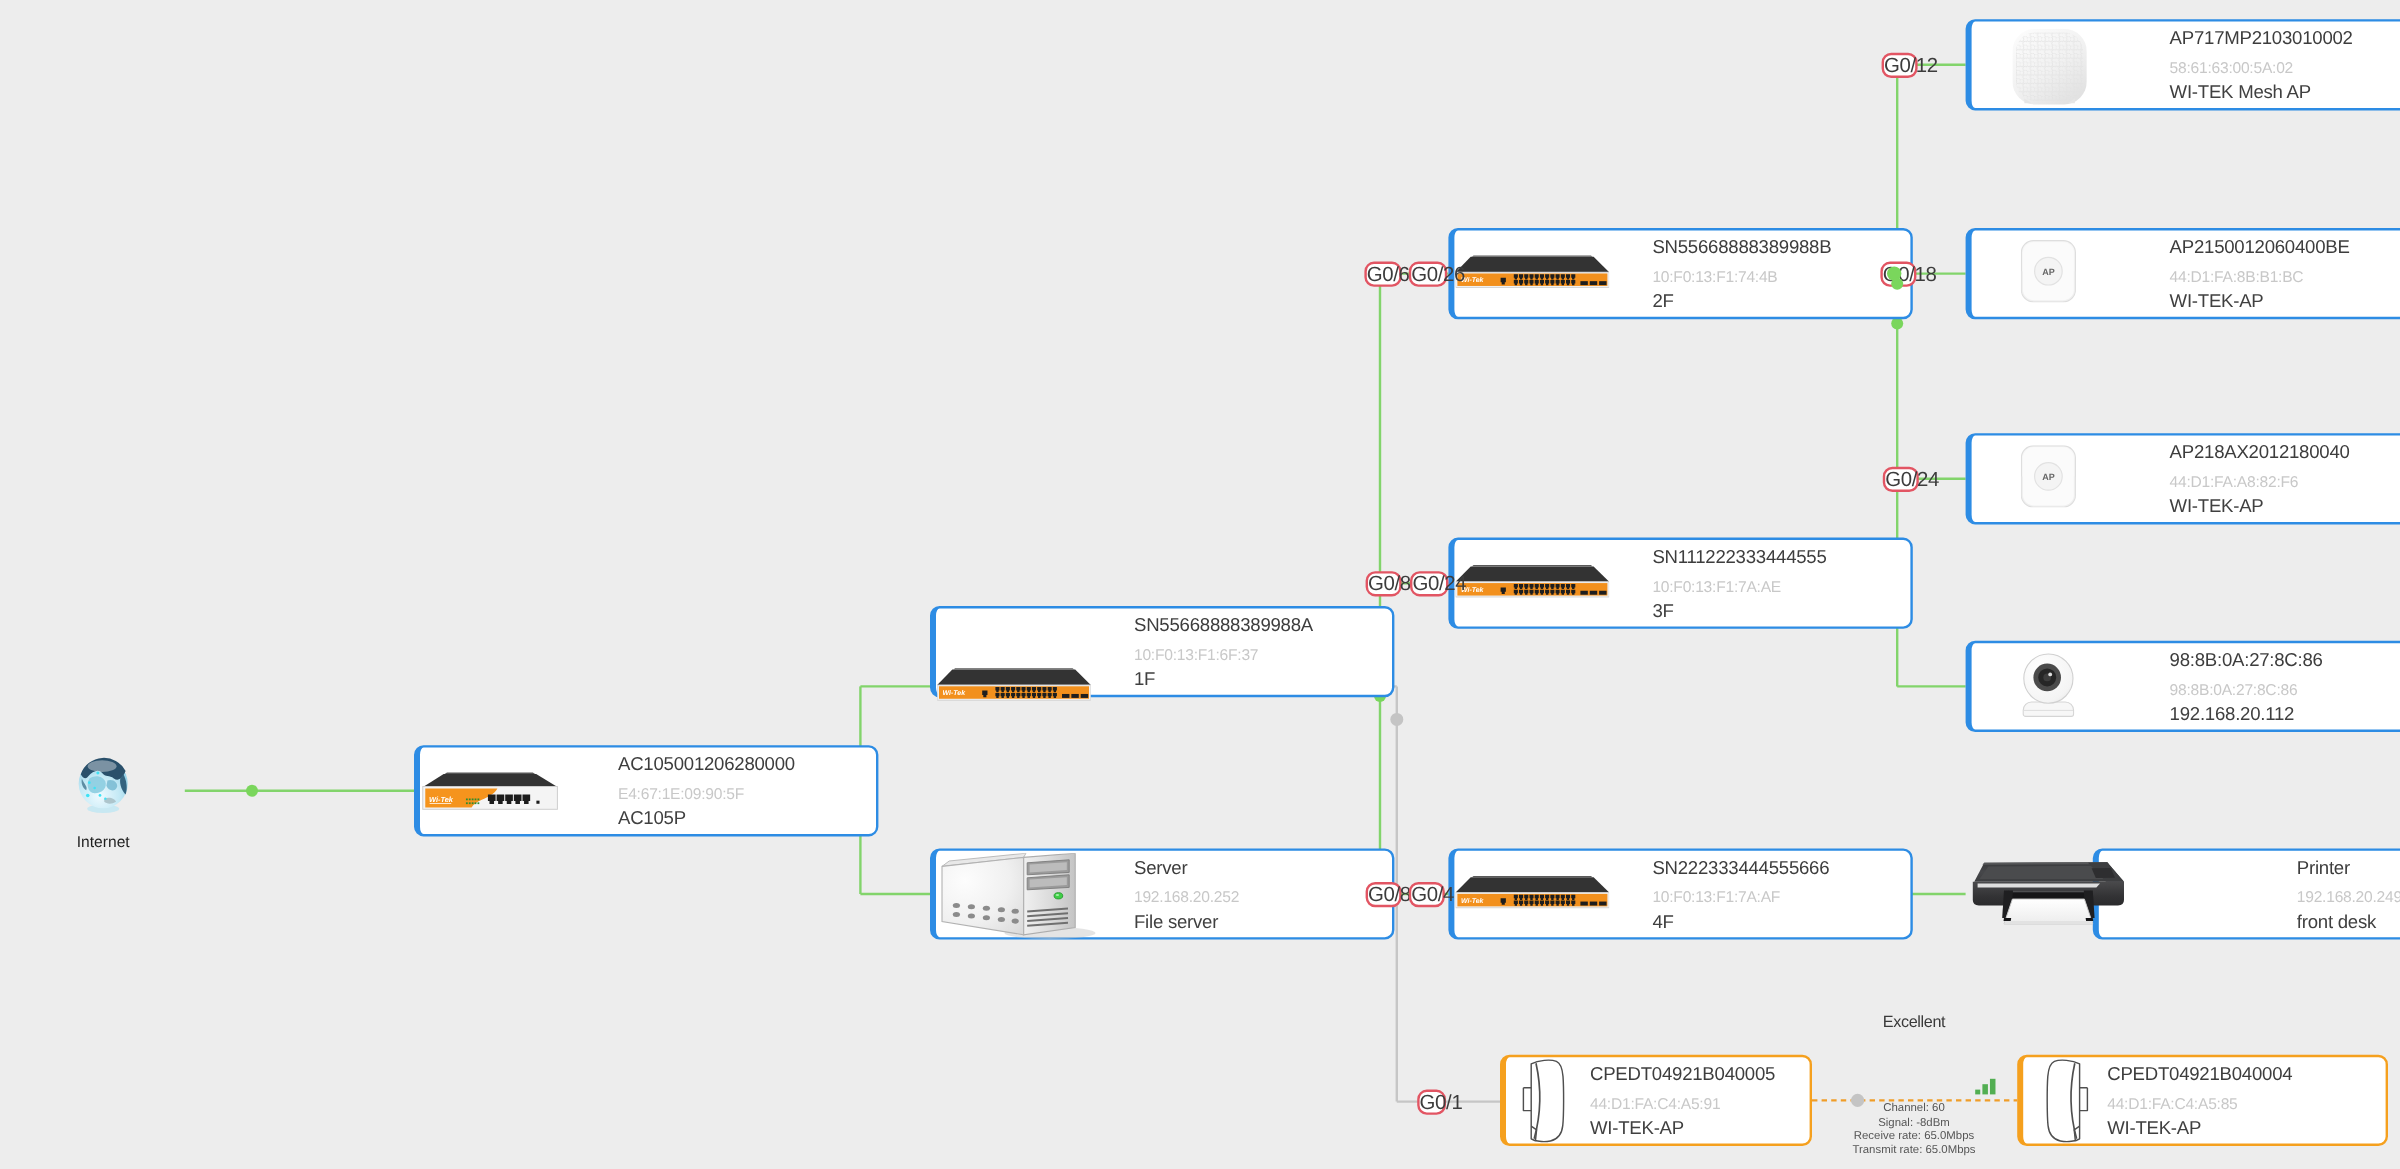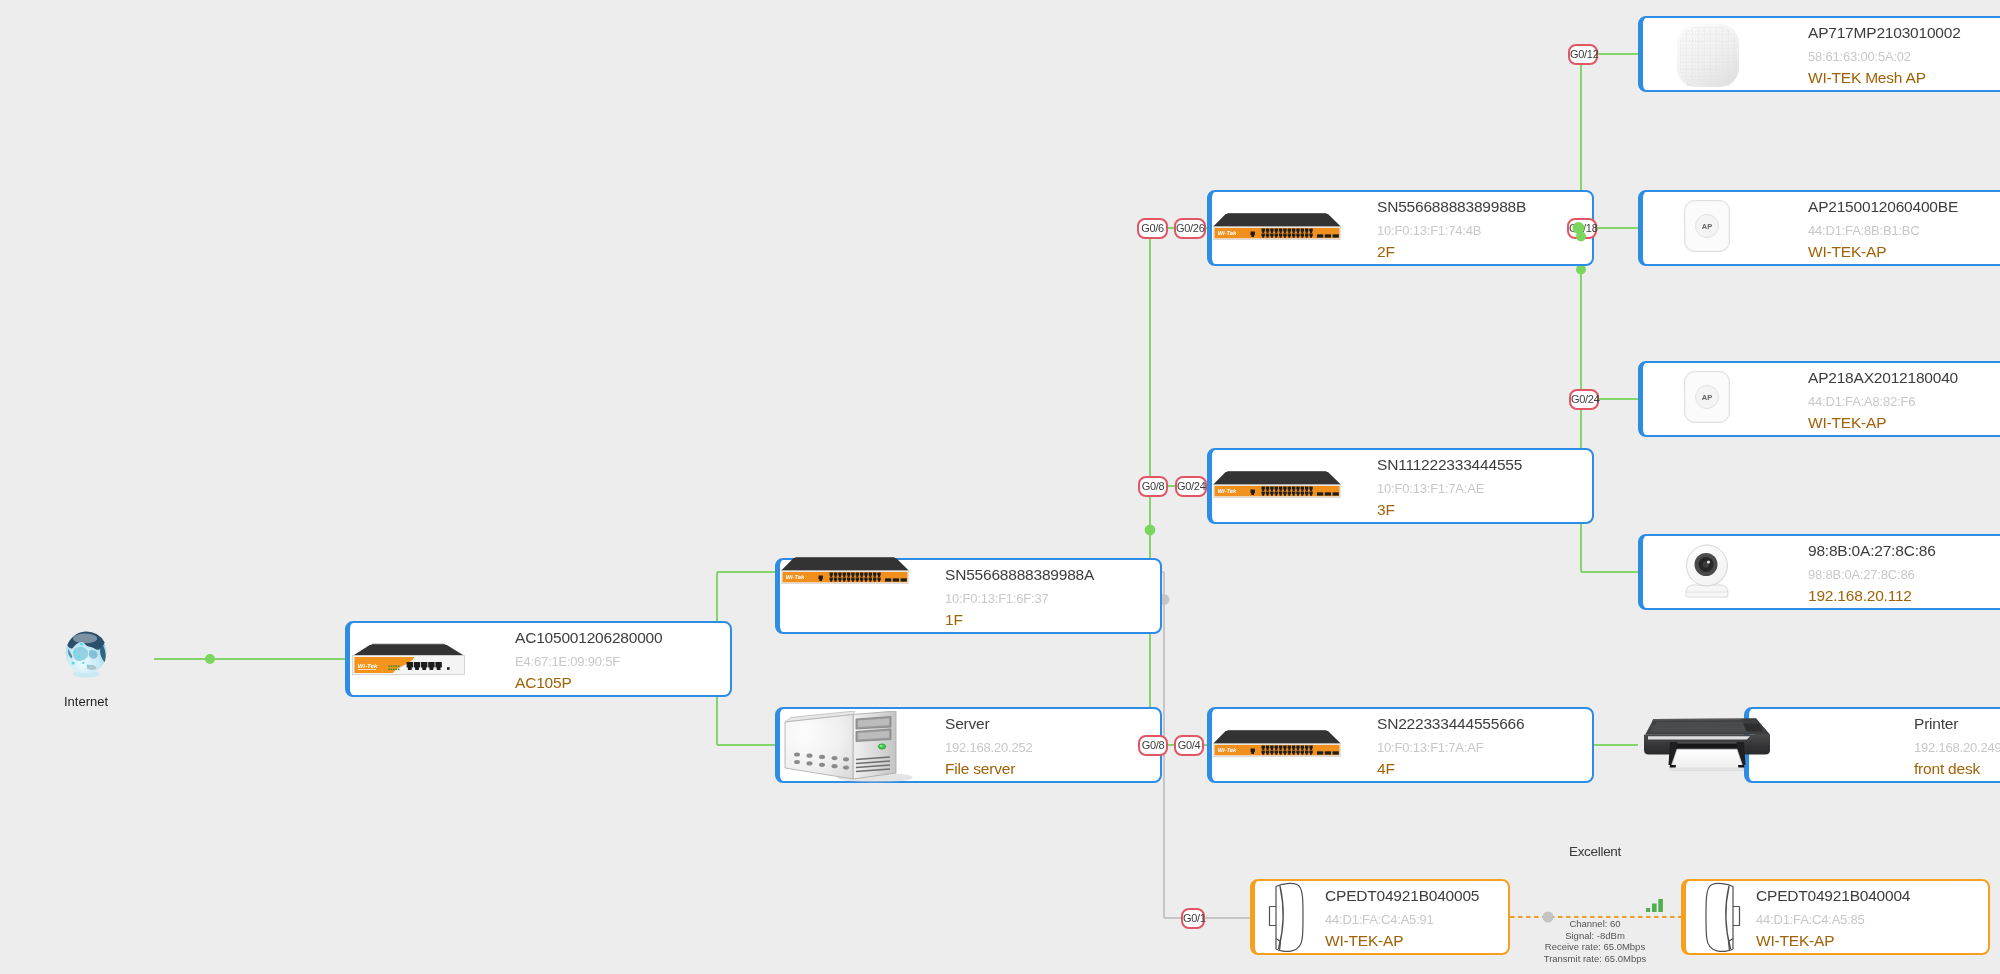--- a/index.html
+++ b/index.html
@@ -2,26 +2,26 @@
 <html><head>
 <meta charset="utf-8">
 <style>
   html,body{margin:0;padding:0;}
   body{width:2000px;height:974px;background:#ededed;font-family:"Liberation Sans",sans-serif;position:relative;overflow:hidden;}
   #wires{position:absolute;left:0;top:0;z-index:1;}
   .node{position:absolute;width:387px;height:76px;background:#fff;border:2px solid #2d8ce4;border-left:5px solid #2d8ce4;border-radius:8px;box-sizing:border-box;z-index:2;}
   .node.orange{border-color:#f5a01e;}
   .t1{position:absolute;left:165px;top:7px;font-size:15.5px;line-height:16px;color:#3d3d3d;letter-spacing:-0.2px;white-space:nowrap;}
   .t2{position:absolute;left:165px;top:32px;font-size:13px;line-height:14px;color:#c8c8c8;letter-spacing:-0.2px;white-space:nowrap;}
-  .t3{position:absolute;left:165px;top:52px;font-size:15.5px;line-height:16px;color:#a16207;letter-spacing:-0.2px;white-space:nowrap;}
+  .t3{position:absolute;left:165px;top:52px;font-size:15.5px;line-height:16px;color:#404040;letter-spacing:-0.2px;white-space:nowrap;}
   .cpe .t1{left:70px;}
   .cpe .t2{left:70px;}
   .cpe .t3{left:70px;}
   .icon{position:absolute;z-index:2;}
-  .plabel{position:absolute;background:#fff;border:2px solid #e25563;border-radius:8px;font-size:11px;line-height:17px;color:#3c3c3c;text-align:center;box-sizing:border-box;height:21px;z-index:3;white-space:nowrap;letter-spacing:-0.3px;}
+  .plabel{position:absolute;background:#fff;border:2px solid #e25563;border-radius:8px;font-size:17px;line-height:17px;color:#3c3c3c;text-align:center;box-sizing:border-box;height:21px;z-index:3;white-space:nowrap;letter-spacing:-0.3px;}
   .netlabel{position:absolute;font-size:13px;color:#1f1f1f;text-align:center;z-index:2;}
   .exc{position:absolute;font-size:13.5px;letter-spacing:-0.3px;color:#3a3a3a;text-align:center;z-index:2;}
   .stats{position:absolute;font-size:9.5px;line-height:11.5px;color:#555;text-align:center;z-index:2;white-space:nowrap;}
 </style>
 </head>
 <body>
 <svg id="wires" width="2000" height="974" viewBox="0 0 2000 974">
   <g fill="none" stroke="#82d46b" stroke-width="2">
     <path d="M154,659 H345"></path>
     <path d="M691,659 H717"></path>
@@ -60,21 +60,21 @@
     <circle cx="1164" cy="599.5" r="5.4"></circle>
     <circle cx="1548" cy="917" r="5.5"></circle>
   </g>
 </svg>
 
 <div class="node" style="left:345px;top:621px;">
   <div class="t1">AC105001206280000</div>
   <div class="t2">E4:67:1E:09:90:5F</div>
   <div class="t3">AC105P</div>
 </div>
-<div class="node" style="left:775px;top:558px;padding-left:36px;">
+<div class="node" style="left:775px;top:505px;padding-left:36px;">
   <div class="t1">SN55668888389988A</div>
   <div class="t2">10:F0:13:F1:6F:37</div>
   <div class="t3">1F</div>
 </div>
 <div class="node" style="left:775px;top:707px;">
   <div class="t1">Server</div>
   <div class="t2">192.168.20.252</div>
   <div class="t3">File server</div>
 </div>
 <div class="node" style="left:1207px;top:190px;">

